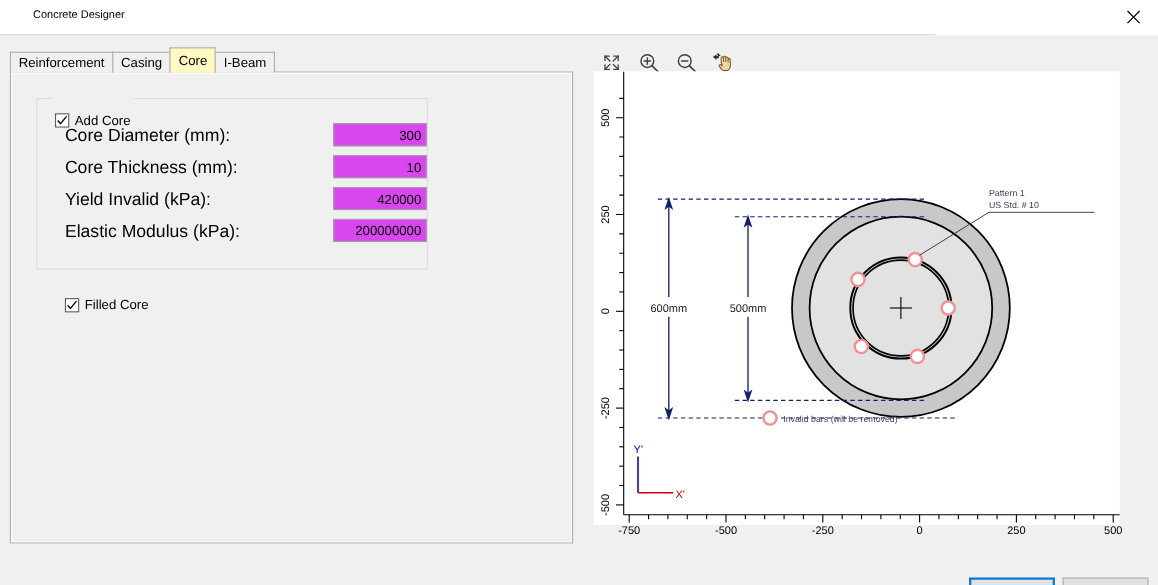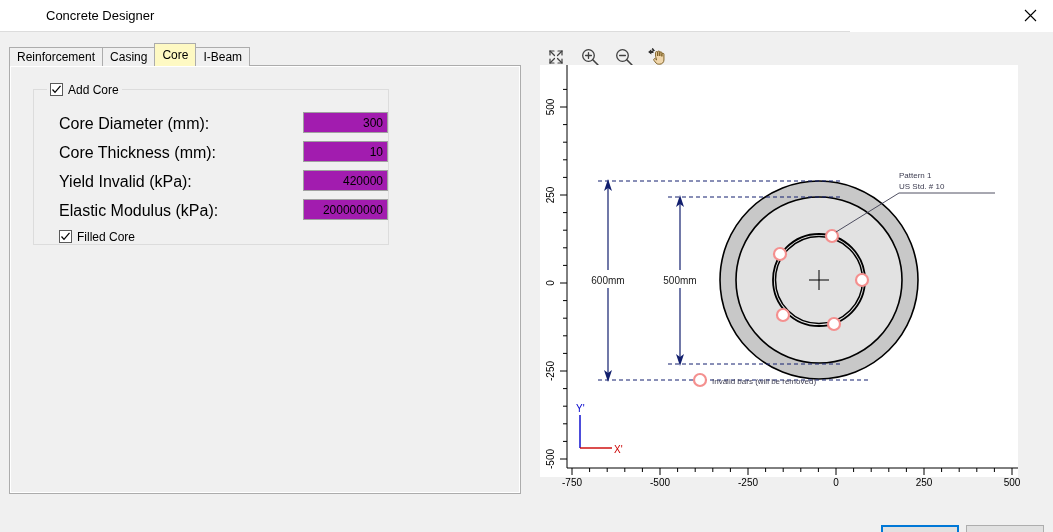--- a/index.html
+++ b/index.html
@@ -25,22 +25,22 @@
   
   .titlebar {
     position: absolute;
     left: 0; top: 0;
     width: 1053px; height: 31px;
     background: #ffffff;
     border-bottom: 1px solid #ffffff;
   }
   .titlebar-text {
     position: absolute;
-    left: 46px; top: 8px;
-    font-size: 13px;
+    left: 30px; top: 8px;
+    font-size: 10px;
     color: #000000;
     white-space: nowrap;
   }
   .close-btn {
     position: absolute;
     right: 0; top: 0;
     width: 46px; height: 31px;
     display: flex;
     align-items: center;
     justify-content: center;
@@ -126,23 +126,25 @@
     background: #f0f0f0;
     padding: 0 3px;
     display: flex;
     align-items: center;
     gap: 4px;
   }
 
   
   .chk {
     display: inline-flex;
+    align-items: center;
     gap: 5px;
     cursor: default;
     white-space: nowrap;
+    margin-top: 40px;
   }
   .chk-box {
     width: 13px; height: 13px;
     background: #ffffff;
     border: 1px solid #5a5a5a;
     box-sizing: border-box;
     position: relative;
     flex: 0 0 auto;
   }
   .chk-box svg {
@@ -162,21 +164,21 @@
     position: absolute;
     left: 25px; top: 3px;
     font-size: 16px;
     color: #000000;
     white-space: nowrap;
   }
   .field-input {
     position: absolute;
     left: 269px; top: 0;
     width: 85px; height: 21px;
-    background: #a21caf;
+    background: #d946ef;
     border: 1px solid #a0a0a0;
     box-sizing: border-box;
     font-family: "Liberation Sans", sans-serif;
     font-size: 12px;
     color: #000000;
     text-align: right;
     padding: 0 4px;
     outline: none;
   }
 

